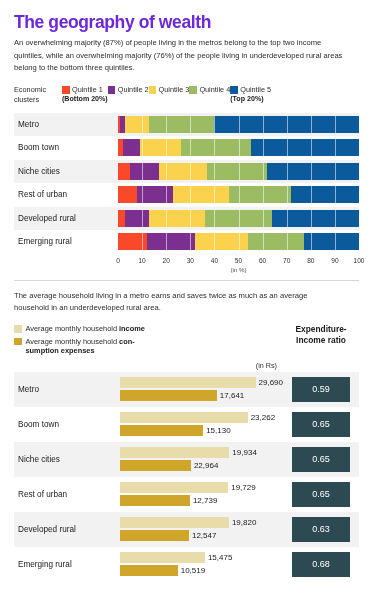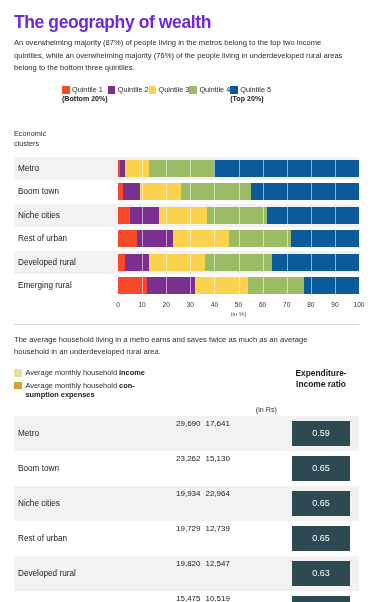--- a/index.html
+++ b/index.html
@@ -17,21 +17,21 @@
     font-size:17.5px;font-weight:bold;letter-spacing:-0.4px;
     margin:13px 0 0 0;line-height:1.05;color:#6d28d9;
   }
   .standfirst{
     font-size:7.6px;line-height:1.62;margin:6px 0 0 0;color:#2b2b2b;
     max-width:330px;
   }
 
   
   .legend1{display:flex;align-items:flex-start;margin-top:11px;}
-  .legend1-title{font-size:7.3px;line-height:1.32;width:48px;flex:0 0 48px;color:#2b2b2b;margin-top:44px;}
+  .legend1-title{font-size:7.3px;line-height:1.32;width:48px;flex:0 0 48px;color:#2b2b2b;}
   .legend1-items{display:flex;flex:1;justify-content:flex-start;}
   .lgi{display:flex;flex-direction:column;}
   .lgi-top{display:flex;align-items:center;gap:2.5px;}
   .sw{width:7.5px;height:7.5px;display:inline-block;flex:0 0 7.5px;}
   .lgi-lab{font-size:7.3px;color:#2b2b2b;white-space:nowrap;}
   .lgi-sub{font-size:7.1px;font-weight:bold;margin-top:1px;white-space:nowrap;color:#1a1a1a;}
 
   
   .chart1{margin-top:8px;position:relative;}
   .c1row{display:flex;align-items:center;height:23.5px;}
@@ -59,21 +59,21 @@
     width:76px;flex:0 0 76px;text-align:center;font-size:8.4px;font-weight:bold;
     line-height:1.24;color:#1a1a1a;
   }
   .inrs{text-align:right;font-size:7.2px;color:#333;margin:2px 76px 0 0;padding-right:6px;}
 
   
   .chart2{margin-top:2px;}
   .c2row{display:flex;align-items:center;height:35px;position:relative;}
   .c2row.alt{background:#f2f2f2;}
   .c2lab{width:106px;flex:0 0 106px;font-size:8.2px;color:#1a1a1a;padding-left:4px;box-sizing:border-box;}
-  .c2barwrap{flex:1;position:relative;height:30px;display:flex;flex-direction:row;justify-content:center;gap:2px;}
+  .c2barwrap{flex:1;position:relative;height:30px;display:flex;flex-direction:column;justify-content:center;gap:2px;}
   .c2bar{height:11px;display:flex;align-items:center;}
   .c2fill{height:100%;}
   .c2val{font-size:8px;margin-left:3px;white-space:nowrap;color:#1a1a1a;}
   .c2ratio{
     width:76px;flex:0 0 76px;display:flex;align-items:center;justify-content:center;
   }
   .badge{
     width:58px;height:25px;display:flex;align-items:center;justify-content:center;
     color:#ffffff;font-size:9px;
   }

